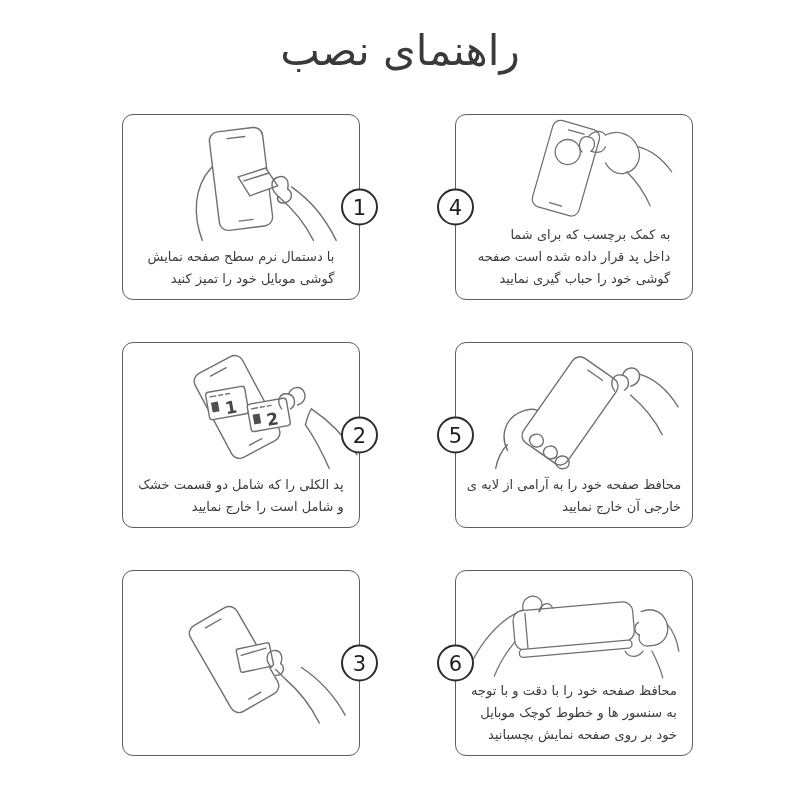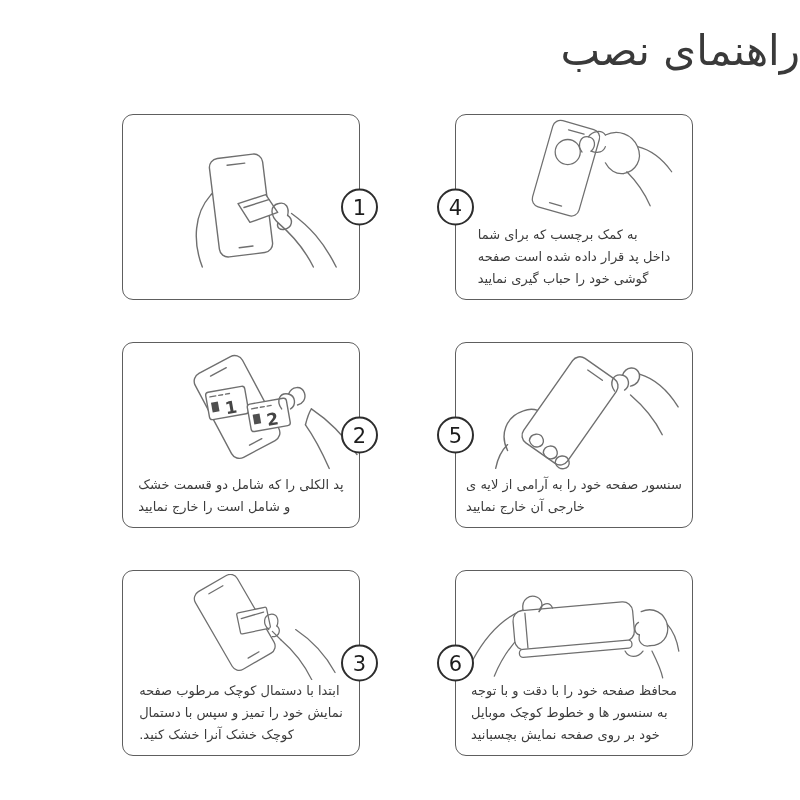--- a/index.html
+++ b/index.html
@@ -1,36 +1,36 @@
 <!DOCTYPE html>
 <html lang="fa"><head>
 <meta charset="utf-8">
 <style>
   html,body{margin:0;padding:0;}
   body{
     width:800px;height:800px;background:#ffffff;position:relative;overflow:hidden;
     font-family:"DejaVu Sans","Liberation Sans",sans-serif;
   }
   .page-title{
-    position:absolute;top:26px;left:0;width:800px;text-align:right;
+    position:absolute;top:26px;left:0;width:800px;text-align:center;
     font-size:42px;color:#3a3a3a;direction:rtl;letter-spacing:0;
   }
   .steps-grid{
     position:absolute;left:122px;top:114px;
     display:grid;grid-template-columns:238px 238px;column-gap:95px;row-gap:42px;
   }
   .card{
     position:relative;width:238px;height:186px;background:#fff;
     border:1.6px solid #5e5e5e;border-radius:11px;box-sizing:border-box;
     display:flex;flex-direction:column;align-items:center;
   }
   .illu{flex:1 1 auto;width:100%;min-height:0;margin-top:3px;}
   .caption{
     flex:0 0 auto;margin:0 8px 9px;font-size:13px;line-height:1.7;color:#3c3c3c;
-    text-align:left;direction:rtl;white-space:pre-line;
+    text-align:right;direction:rtl;white-space:pre-line;
   }
   .badge{
     position:absolute;top:50%;transform:translateY(-50%);
     width:33px;height:33px;border-radius:50%;background:#fff;border:2px solid #2d2d2d;
     display:flex;align-items:center;justify-content:center;
     font-size:21px;color:#1d1d1d;z-index:2;
   }
   .badge.on-right{right:-19px;}
   .badge.on-left{left:-19px;}
   
@@ -63,20 +63,22 @@
         <path class="sk wh" d="M116,54 L144,45 L156,63 L128,73 Z"></path>
         <path class="sk" d="M122,58 L147,50"></path>
       </g>
       <g>
         <path class="sk" d="M192,118 C182,98 170,85 157,74"></path>
         <path class="sk" d="M215,118 C202,92 188,77 170,64"></path>
         <path class="sk" d="M157,74 C148,66 148,56 157,54 C164,52 168,58 166,66"></path>
         <path class="sk" d="M166,66 C172,70 171,78 163,80 C158,81 155,78 156,74"></path>
       </g>
     </svg>
+    <div class="caption">با دستمال نرم سطح صفحه نمایش
+گوشی موبایل خود را تمیز کنید</div>
   </div>
 
   <div class="card">
     <span class="badge on-left">
         <span>4</span>
       </span>
     <svg class="illu" viewBox="0 0 238 118" preserveAspectRatio="xMidYMid meet">
       <g transform="rotate(16 110 56)">
         <rect class="sk wh" x="83" y="6" width="54" height="100" rx="9"></rect>
         <line class="sk" x1="101" y1="14" x2="119" y2="14"></line>
@@ -154,21 +156,21 @@
         <path class="sk" d="M88,102 c1,-8 12,-9 14,-1 c2,8 -11,11 -14,1"></path>
         <path class="sk" d="M100,112 c1,-8 12,-9 14,-1 c2,8 -11,11 -14,1"></path>
       </g>
       <g>
         <path class="sk" d="M160,40 C154,32 158,22 168,24 C175,26 176,35 170,39"></path>
         <path class="sk" d="M168,24 C171,15 182,14 185,23 C186,29 182,34 176,35"></path>
         <path class="sk" d="M185,23 C202,28 214,40 224,56"></path>
         <path class="sk" d="M176,44 C190,56 200,68 208,84"></path>
       </g>
     </svg>
-    <div class="caption">سنسور صفحه خود را به آرامی از لایه ی
+    <div class="caption">محافظ صفحه خود را به آرامی از لایه ی
 خارجی آن خارج نمایید</div>
   </div>
 
   <div class="card">
     <span class="badge on-right">
         <span>3</span>
       </span>
     <svg class="illu" viewBox="0 0 238 118" preserveAspectRatio="xMidYMid meet">
       <g transform="rotate(-30 112 54)">
         <rect class="sk wh" x="85" y="4" width="54" height="100" rx="9"></rect>
@@ -180,23 +182,20 @@
         <path class="sk" d="M120,47 L146,45"></path>
       </g>
       <g>
         <path class="sk" d="M150,62 C143,56 144,46 152,45 C159,44 162,51 159,58"></path>
         <path class="sk" d="M159,58 C164,62 162,70 154,70"></path>
         <path class="sk" d="M198,118 C188,98 178,86 164,74"></path>
         <path class="sk" d="M224,110 C212,88 198,74 180,62"></path>
         <path class="sk" d="M164,74 C160,70 156,66 154,64"></path>
       </g>
     </svg>
-    <div class="caption">ابتدا با دستمال کوچک مرطوب صفحه
-نمایش خود را تمیز و سپس با دستمال
-کوچک خشک آنرا خشک کنید.</div>
   </div>
 
   <div class="card">
     <span class="badge on-left">
         <span>6</span>
       </span>
     <svg class="illu" viewBox="0 0 238 118" preserveAspectRatio="xMidYMid meet">
       <g>
         <path class="sk" d="M6,96 C20,70 38,50 62,40"></path>
         <path class="sk" d="M30,114 C40,90 54,70 76,56"></path>

